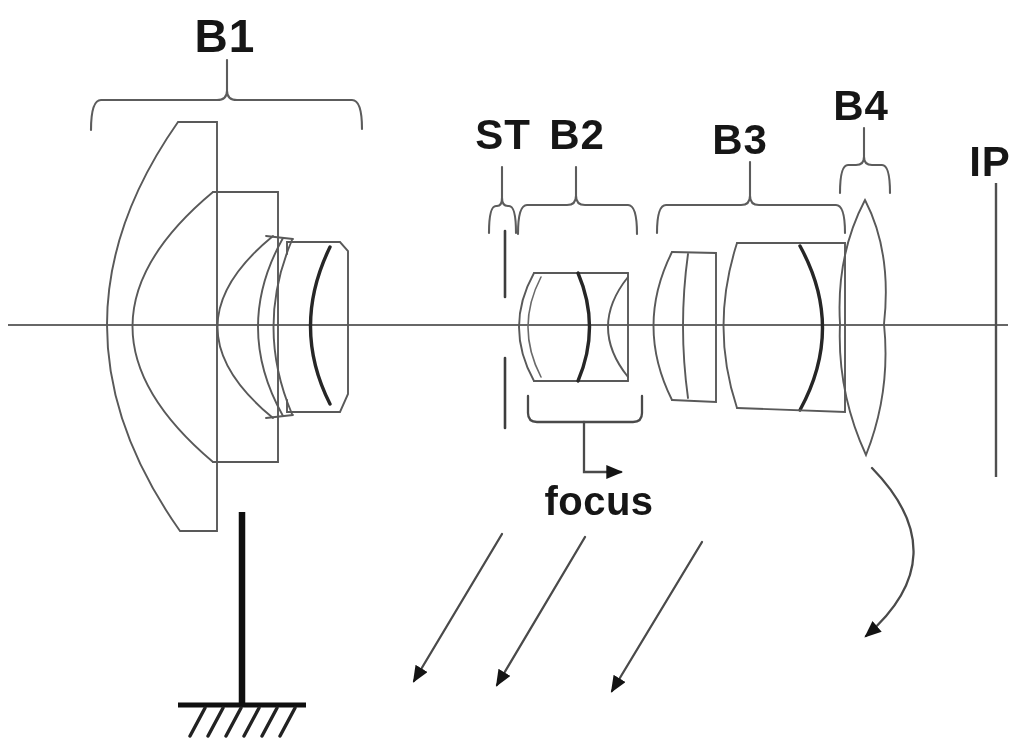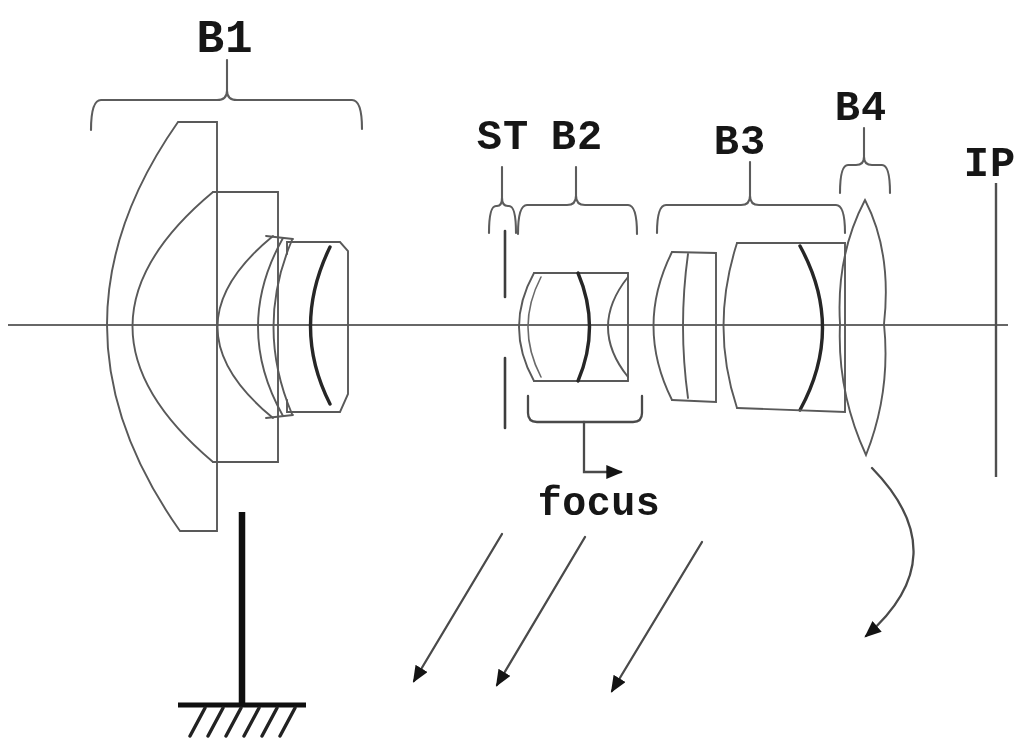--- a/index.html
+++ b/index.html
@@ -1,21 +1,21 @@
 <!DOCTYPE html>
 <html><head>
 <meta charset="utf-8">
 <style>
   html,body{margin:0;padding:0;background:#ffffff;}
   .stage{
     position:relative;
     width:1024px;height:754px;
     background:#ffffff;
     overflow:hidden;
-    font-family:Liberation Mono, monospace;
+    font-family:Liberation Sans, sans-serif;
   }
   svg{position:absolute;left:0;top:0;filter:blur(0.3px);}
   .thin{stroke:#595959;stroke-width:1.9;fill:none;stroke-linecap:round;}
   .thin2{stroke:#6a6a6a;stroke-width:1.6;fill:none;stroke-linecap:round;}
   .boldarc{stroke:#262626;stroke-width:3.4;fill:none;stroke-linecap:round;}
   .axis{stroke:#676767;stroke-width:2;fill:none;}
   .brace{stroke:#5c5c5c;stroke-width:2.1;fill:none;stroke-linecap:round;}
   .stopline{stroke:#3d3d3d;stroke-width:2.6;fill:none;stroke-linecap:round;}
   .arrow{stroke:#4a4a4a;stroke-width:2.3;fill:none;stroke-linecap:round;}
   .ipline{stroke:#4f4f4f;stroke-width:2.4;fill:none;}

